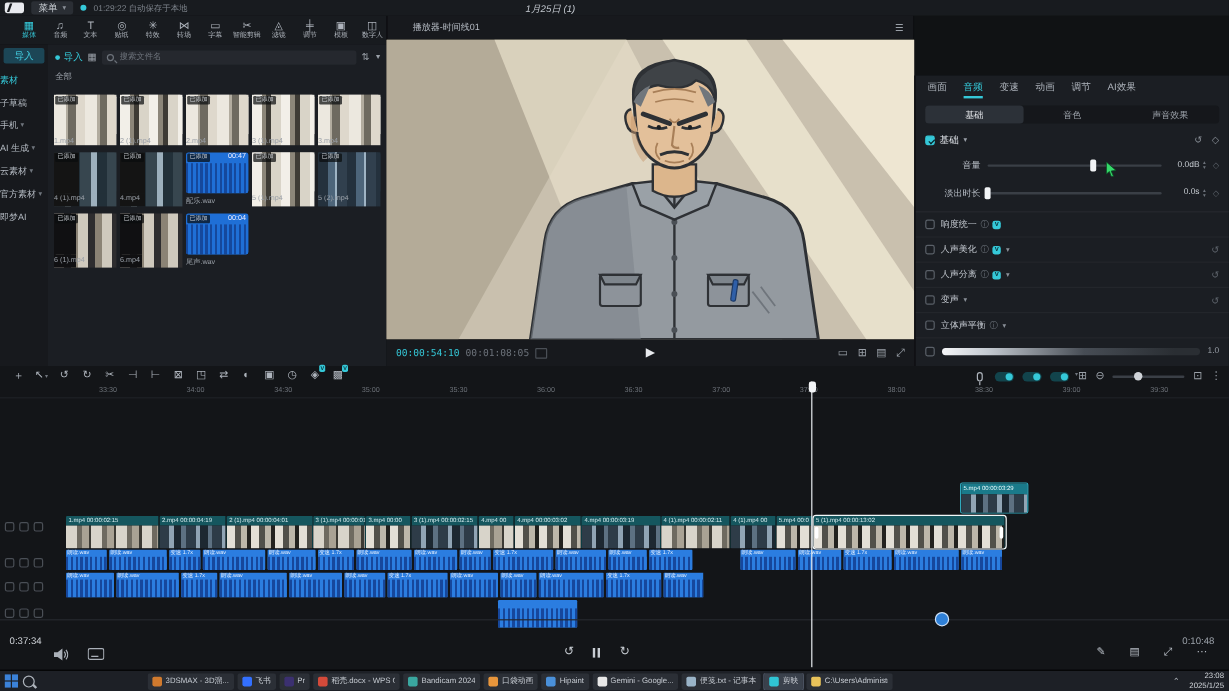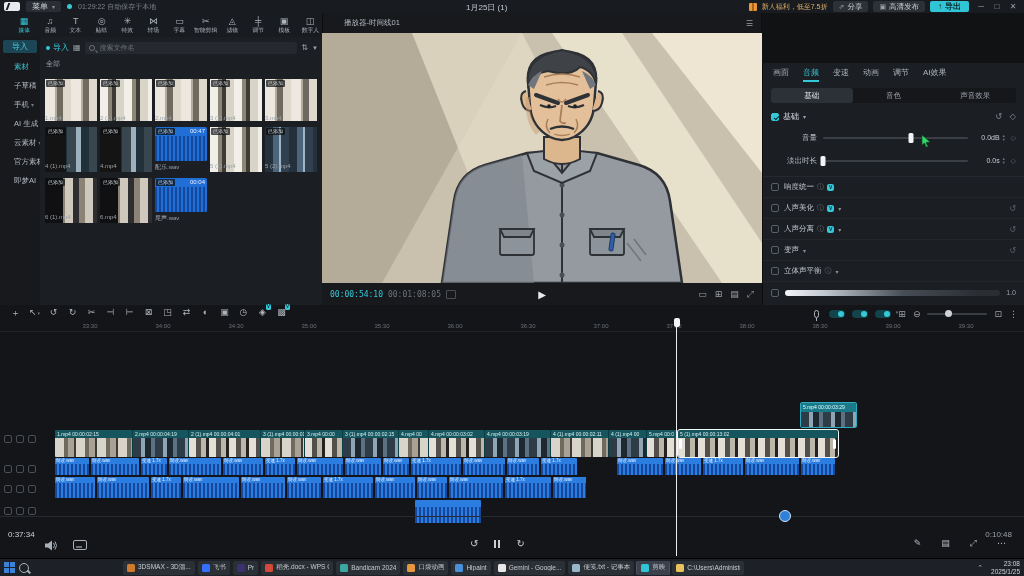--- a/index.html
+++ b/index.html
@@ -6,40 +6,40 @@
     font-family:"Liberation Sans","DejaVu Sans",sans-serif;-webkit-font-smoothing:antialiased;}
   *{box-sizing:border-box;}
   .abs{position:absolute;}
   
   #titlebar{position:absolute;left:0;top:0;width:1024px;height:13px;background:#181b1f;display:flex;align-items:center;gap:6px;padding:0 4px;z-index:50;}
   .logo{width:16px;height:9px;background:#e8eaee;border-radius:2px;position:relative;}
   .logo:after{content:"";position:absolute;left:3px;top:1px;width:2px;height:7px;background:#181b1f;transform:skewX(-20deg);}
   .menu-pill{background:#2a2e34;color:#c8cdd3;font-size:8px;padding:1px 6px;border-radius:2px;display:flex;gap:4px;align-items:center;height:11px;}
   .save-dot{width:5px;height:5px;border-radius:50%;background:#35c8d8;}
   .save-txt{color:#7d838b;font-size:7px;}
-  .doc-title{position:absolute;left:466px;top:2px;color:#c3c8cf;font-size:8px;}
+  .doc-title{position:absolute;left:438px;top:2px;color:#c3c8cf;font-size:8px;font-style:italic;}
   .tb-right{margin-left:auto;display:flex;align-items:center;gap:5px;}
   .gift{width:8px;height:8px;background:#e8963c;border-radius:1px;position:relative;}
   .gift:after{content:"";position:absolute;left:3px;top:0;width:2px;height:8px;background:#b35f17;}
   .promo{color:#e0b168;font-size:7px;}
   .pill{background:#2c3137;color:#c8cdd3;font-size:7.5px;height:11px;padding:0 6px;border-radius:2px;display:flex;align-items:center;gap:3px;}
   .pill .ic{color:#9aa0a8;font-size:7px;}
   .export-btn{background:#30c4d4;color:#09272c;font-size:8px;font-weight:bold;height:11px;padding:0 8px;border-radius:2px;display:flex;align-items:center;gap:3px;}
   .winctl{color:#9aa0a8;font-size:8px;display:flex;gap:2px;}
   .winctl span{width:14px;text-align:center;}
   
   #ribbon{position:absolute;left:0;top:13px;width:322px;height:24px;background:#181b1f;display:flex;align-items:center;padding-left:12px;gap:2px;}
   .rb-item{width:25px;display:flex;flex-direction:column;align-items:center;color:#aeb4bc;}
   .rb-item .g{font-size:9px;line-height:10px;}
   .rb-item .l{font-size:6.3px;line-height:8px;white-space:nowrap;transform:scale(.92);}
   .rb-item.active{color:#35c8d8;}
   
   #rail{position:absolute;left:0;top:37px;width:40px;height:268px;background:#17191d;padding-top:3px;}
   .rail-import{margin:0 3px 4px 3px;height:13px;border-radius:2px;background:#1c4656;color:#43cde0;font-size:8px;display:flex;align-items:center;justify-content:center;}
-  .rail-item{height:19px;display:flex;align-items:center;padding-left:14px;color:#b3b9c1;font-size:7.5px;gap:2px;white-space:nowrap;}
+  .rail-item{height:19px;display:flex;align-items:center;padding-left:0;color:#b3b9c1;font-size:7.5px;gap:2px;white-space:nowrap;}
   .rail-item.active{color:#35c8d8;}
   .rail-item .cv{font-size:6px;color:#70767e;display:none;}
   .rail-item.caret .cv{display:inline;}
   #media-main{position:absolute;left:40px;top:37px;width:282px;height:268px;background:#1b1e23;}
   .media-top{display:flex;align-items:center;gap:4px;padding:3px 4px 0 6px;height:18px;}
   .imp-tab{display:flex;align-items:center;gap:3px;color:#35c8d8;font-size:8px;}
   .imp-dot{width:4px;height:4px;background:#35c8d8;border-radius:50%;}
   .view-ic{color:#9aa0a8;font-size:8px;}
   .searchbox{flex:1;height:12px;background:#25282e;border-radius:2px;display:flex;align-items:center;padding:0 4px;gap:3px;}
   .search-glyph{width:6px;height:6px;border:1px solid #6d737b;border-radius:50%;position:relative;flex:none;}
@@ -181,42 +181,20 @@
 
 <div id="titlebar">
   <div class="logo"></div>
   <div class="menu-pill">
     <span>菜单</span>
     <span style="font-size:6px;color:#8a9098;">▾</span>
   </div>
   <div class="save-dot"></div>
   <span class="save-txt">01:29:22 自动保存于本地</span>
   <span class="doc-title">1月25日 (1)</span>
-  <div class="tb-right">
-    <div class="gift"></div>
-    <span class="promo">新人福利，低至7.5折</span>
-    <div class="pill">
-      <span class="ic">⇗</span>
-      <span>分享</span>
-    </div>
-    <div class="pill">
-      <span class="ic">▣</span>
-      <span>高清发布</span>
-    </div>
-    <div class="export-btn">
-      <span>↑</span>
-      <span>导出</span>
-    </div>
-    <div class="winctl">
-
-    <span>─</span>
-        <span>□</span>
-        <span>✕</span>
-      </div>
-  </div>
 </div>
 
 <div id="ribbon">
 
     <div class="rb-item active">
       <span class="g">▦</span>
       <span class="l">媒体</span>
     </div>
 
     <div class="rb-item">

